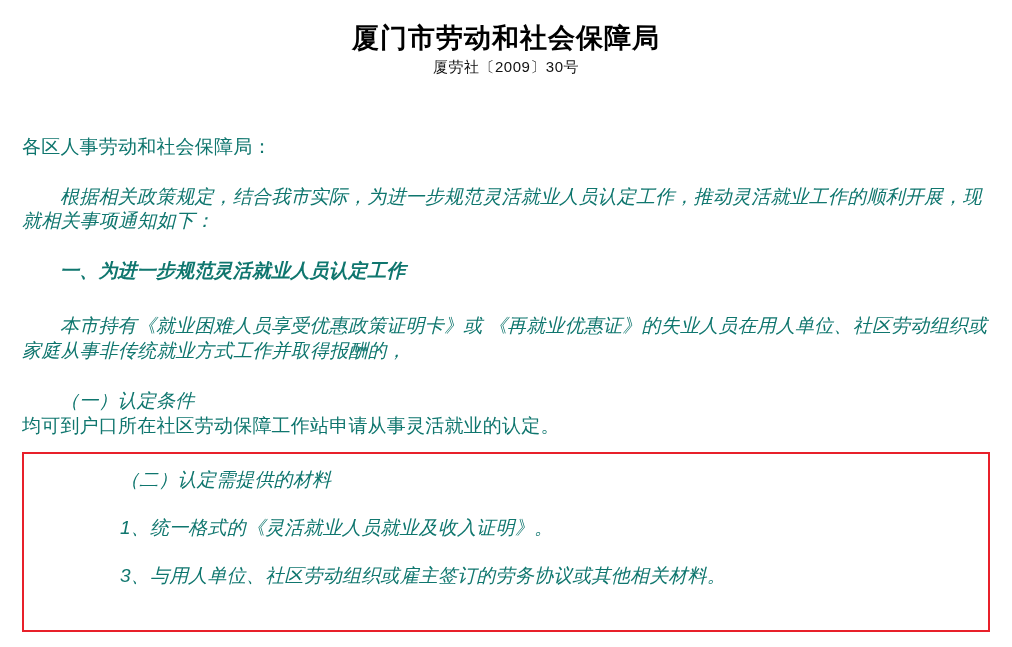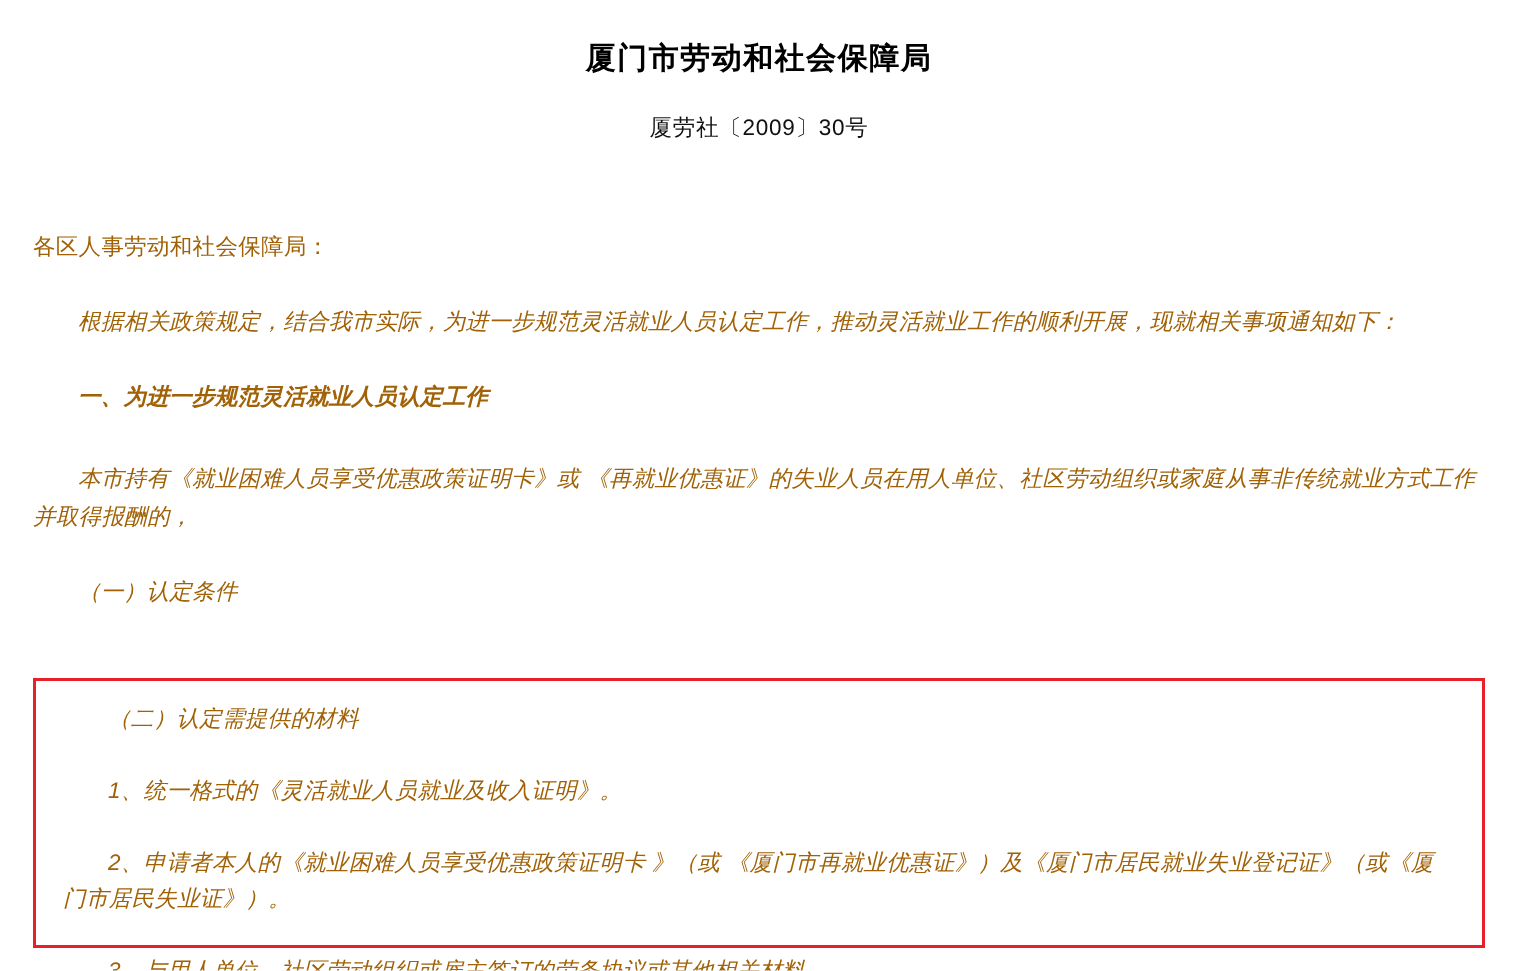--- a/index.html
+++ b/index.html
@@ -20,40 +20,39 @@
     width: 1012px;
     height: 647px;
     box-sizing: border-box;
   }
   .title-block {
     text-align: center;
     padding-top: 18px;
   }
   .doc-title-line {
     font-family: "DejaVu Sans", "Liberation Sans", sans-serif;
-    font-size: 20px;
+    font-size: 27px;
     font-weight: bold;
     line-height: 40px;
     letter-spacing: 1px;
     color: #000000;
   }
   .doc-number {
-    margin-top: 18px;
     font-size: 15px;
     color: #111111;
     letter-spacing: 0.5px;
   }
   .body-area {
     padding: 0 22px 0 22px;
     margin-top: 58px;
   }
   .para {
-    font-size: 15px;
+    font-size: 19px;
     line-height: 24px;
-    color: #a16207;
+    color: #0f766e;
     letter-spacing: 0.2px;
   }
   .p-gap-1 { margin-top: 0; }
   .p-indent {
     text-indent: 2em;
     font-style: italic;
   }
   .p-spaced { margin-top: 26px; }
   .p-spaced-lg { margin-top: 30px; }
   .bold-head {
@@ -91,25 +90,25 @@
 
     <div class="para p-gap-1">各区人事劳动和社会保障局：</div>
 
     <div class="para p-indent p-spaced">根据相关政策规定，结合我市实际，为进一步规范灵活就业人员认定工作，推动灵活就业工作的顺利开展，现就相关事项通知如下：</div>
 
     <div class="para p-indent p-spaced bold-head">一、为进一步规范灵活就业人员认定工作</div>
 
     <div class="para p-indent p-spaced-lg multi-line">本市持有《就业困难人员享受优惠政策证明卡》或 《再就业优惠证》的失业人员在用人单位、社区劳动组织或家庭从事非传统就业方式工作并取得报酬的，</div>
 
     <div class="para p-indent p-spaced">（一）认定条件</div>
+    <div class="para multi-line">均可到户口所在社区劳动保障工作站申请从事灵活就业的认定。</div>
 
   </div>
 
-  <div class="box" style="border-color: rgb(232, 32, 42);">
+  <div class="box" style="border-color: rgb(232, 32, 42); padding-left: 40px;">
     <div class="box-inner">
       <div class="para p-indent">（二）认定需提供的材料</div>
       <div class="para p-indent box-line">1、统一格式的《灵活就业人员就业及收入证明》。</div>
-      <div class="para p-indent box-line">2、申请者本人的《就业困难人员享受优惠政策证明卡 》（或 《厦门市再就业优惠证》）及《厦门市居民就业失业登记证》（或《厦门市居民失业证》）。</div>
       <div class="para p-indent box-line">3、与用人单位、社区劳动组织或雇主签订的劳务协议或其他相关材料。</div>
     </div>
   </div>
 
 </div>
 
 </body></html>

